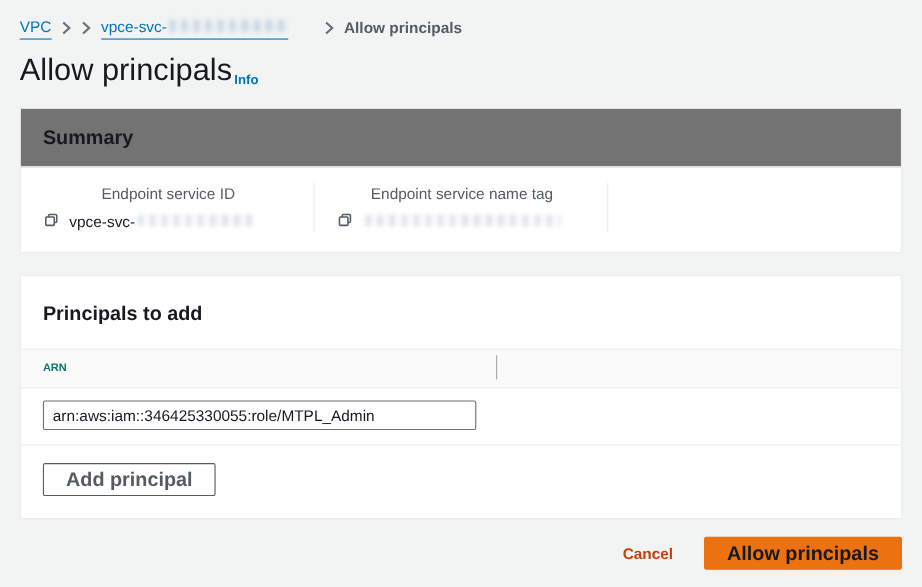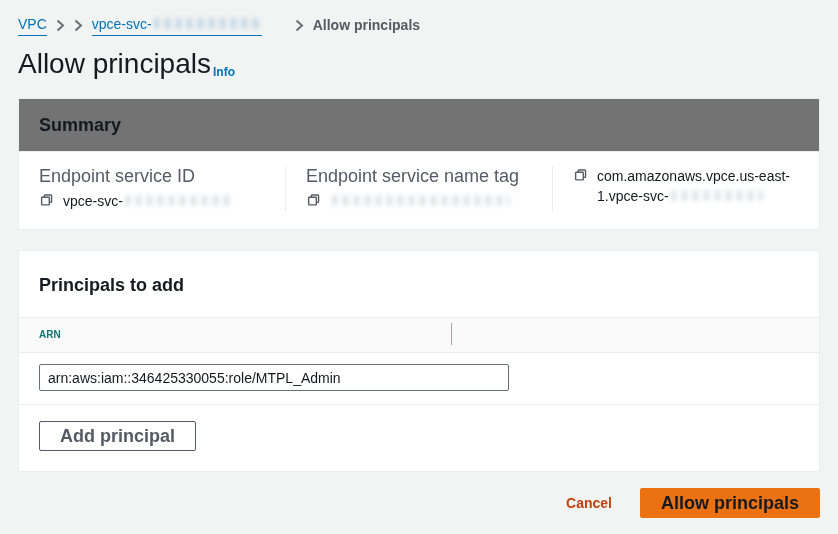--- a/index.html
+++ b/index.html
@@ -51,42 +51,42 @@
     background:#737373; border-bottom:1px solid #eaeded;
     padding:14px 20px;
   }
   .panel-header h2, .panel-title-plain h2 {
     font-size:18px; font-weight:700; color:#16191f; line-height:24px;
   }
   
   .summary-body { display:flex; padding:14px 0 18px 0; }
   .summary-col { flex:1; padding:0 18px 0 20px; }
   .summary-col + .summary-col { border-left:1px solid #eaeded; }
-  .field-label { color:#545b64; font-size:18px; line-height:20px; margin-bottom:5px; }
+  .field-label { color:#545b64; font-size:14px; line-height:20px; margin-bottom:5px;text-align:center; }
   .field-value {
     display:flex; align-items:flex-start; gap:9px;
     color:#16191f; font-size:14px; line-height:20px;
   }
   .copy-btn { flex:0 0 auto; background:none; border:none; cursor:pointer; padding:0; margin-top:1px; }
   .value-text { word-break:break-all; }
   
   .panel-title-plain { padding:22px 20px 20px 20px; }
   .table-header-row {
     position:relative;
     background:#fafafa;
     border-top:1px solid #eaeded; border-bottom:1px solid #eaeded;
     padding:8px 20px; font-weight:700; color:#0f766e; font-size:10px; line-height:18px;
   }
   .col-divider {
     position:absolute; left:432px; top:5px;
     width:1px; height:22px; background:#687078; opacity:.6;
   }
   .arn-row { padding:11px 20px 13px 20px; border-bottom:1px solid #eaeded; }
   .arn-input {
-    width:470px; height:27px;
+    width:394px; height:27px;
     border:1px solid #687078; border-radius:2px;
     padding:2px 8px; font-size:14px; color:#16191f;
     font-family:"Liberation Sans","DejaVu Sans",sans-serif;
     background:#fff;
   }
   .button-row { padding:16px 20px 20px 20px; }
   .btn {
     display:inline-block; cursor:pointer; border-radius:2px;
     font-size:18px; font-weight:700; line-height:18px;
     padding:5px 20px; border:1px solid transparent;
@@ -161,31 +161,20 @@
               <g fill="none" stroke="#545b64" stroke-width="1.5">
                 <rect x="2.8" y="5" width="8.2" height="8.2" rx="0.8"></rect>
                 <path d="M5.5 5 V3.6 a1 1 0 0 1 1-1 h5.9 a1 1 0 0 1 1 1 v5.9 a1 1 0 0 1 -1 1 H11"></path>
               </g>
             </svg>
         </button>
         <span class="value-text"><span></span><span class="redacted" style="width:178px"></span></span>
       </div>
     </div>
     <div class="summary-col">
-      <div class="field-value">
-        <button class="copy-btn">
-          <svg width="15" height="16" viewBox="0 0 16 16">
-              <g fill="none" stroke="#545b64" stroke-width="1.5">
-                <rect x="2.8" y="5" width="8.2" height="8.2" rx="0.8"></rect>
-                <path d="M5.5 5 V3.6 a1 1 0 0 1 1-1 h5.9 a1 1 0 0 1 1 1 v5.9 a1 1 0 0 1 -1 1 H11"></path>
-              </g>
-            </svg>
-        </button>
-        <span class="value-text"><span>com.amazonaws.vpce.us-east-1.vpce-svc-</span><span class="redacted" style="width:92px"></span></span>
-      </div>
     </div>
   </div>
 </section>
 
 <section class="panel">
   <div class="panel-title-plain">
     <h2>Principals to add</h2>
   </div>
   <div class="table-header-row">
     <span>ARN</span>

